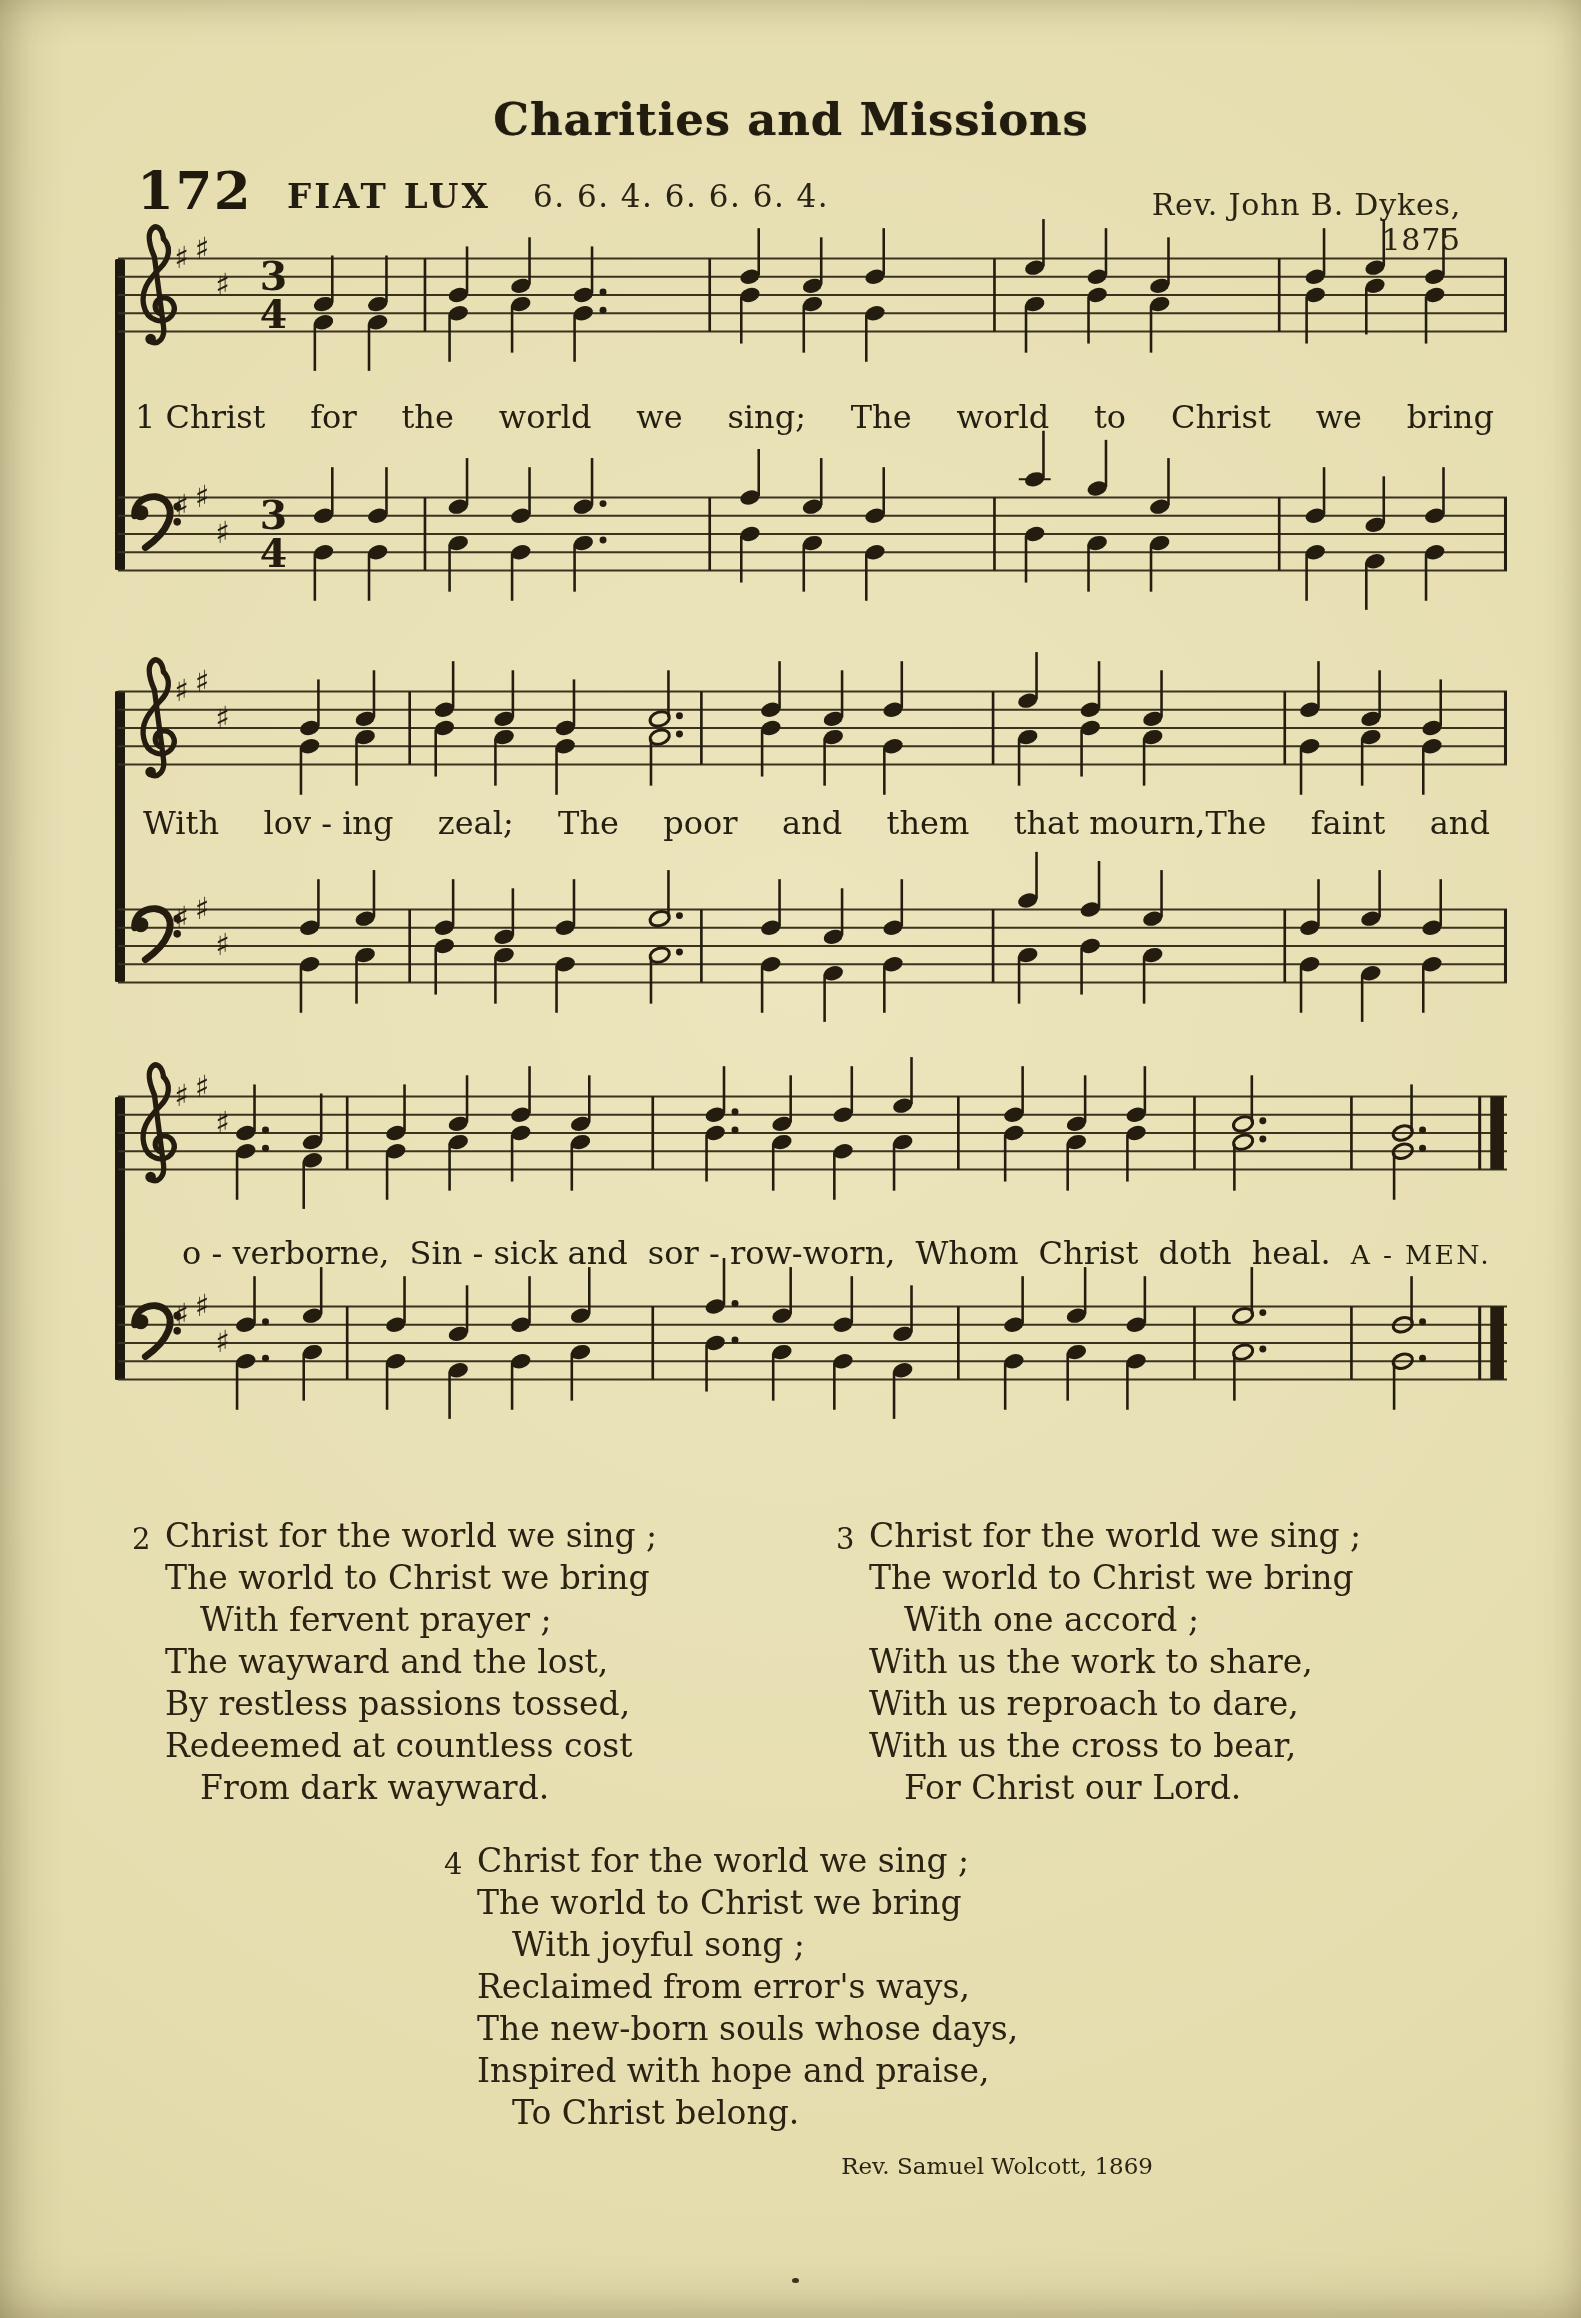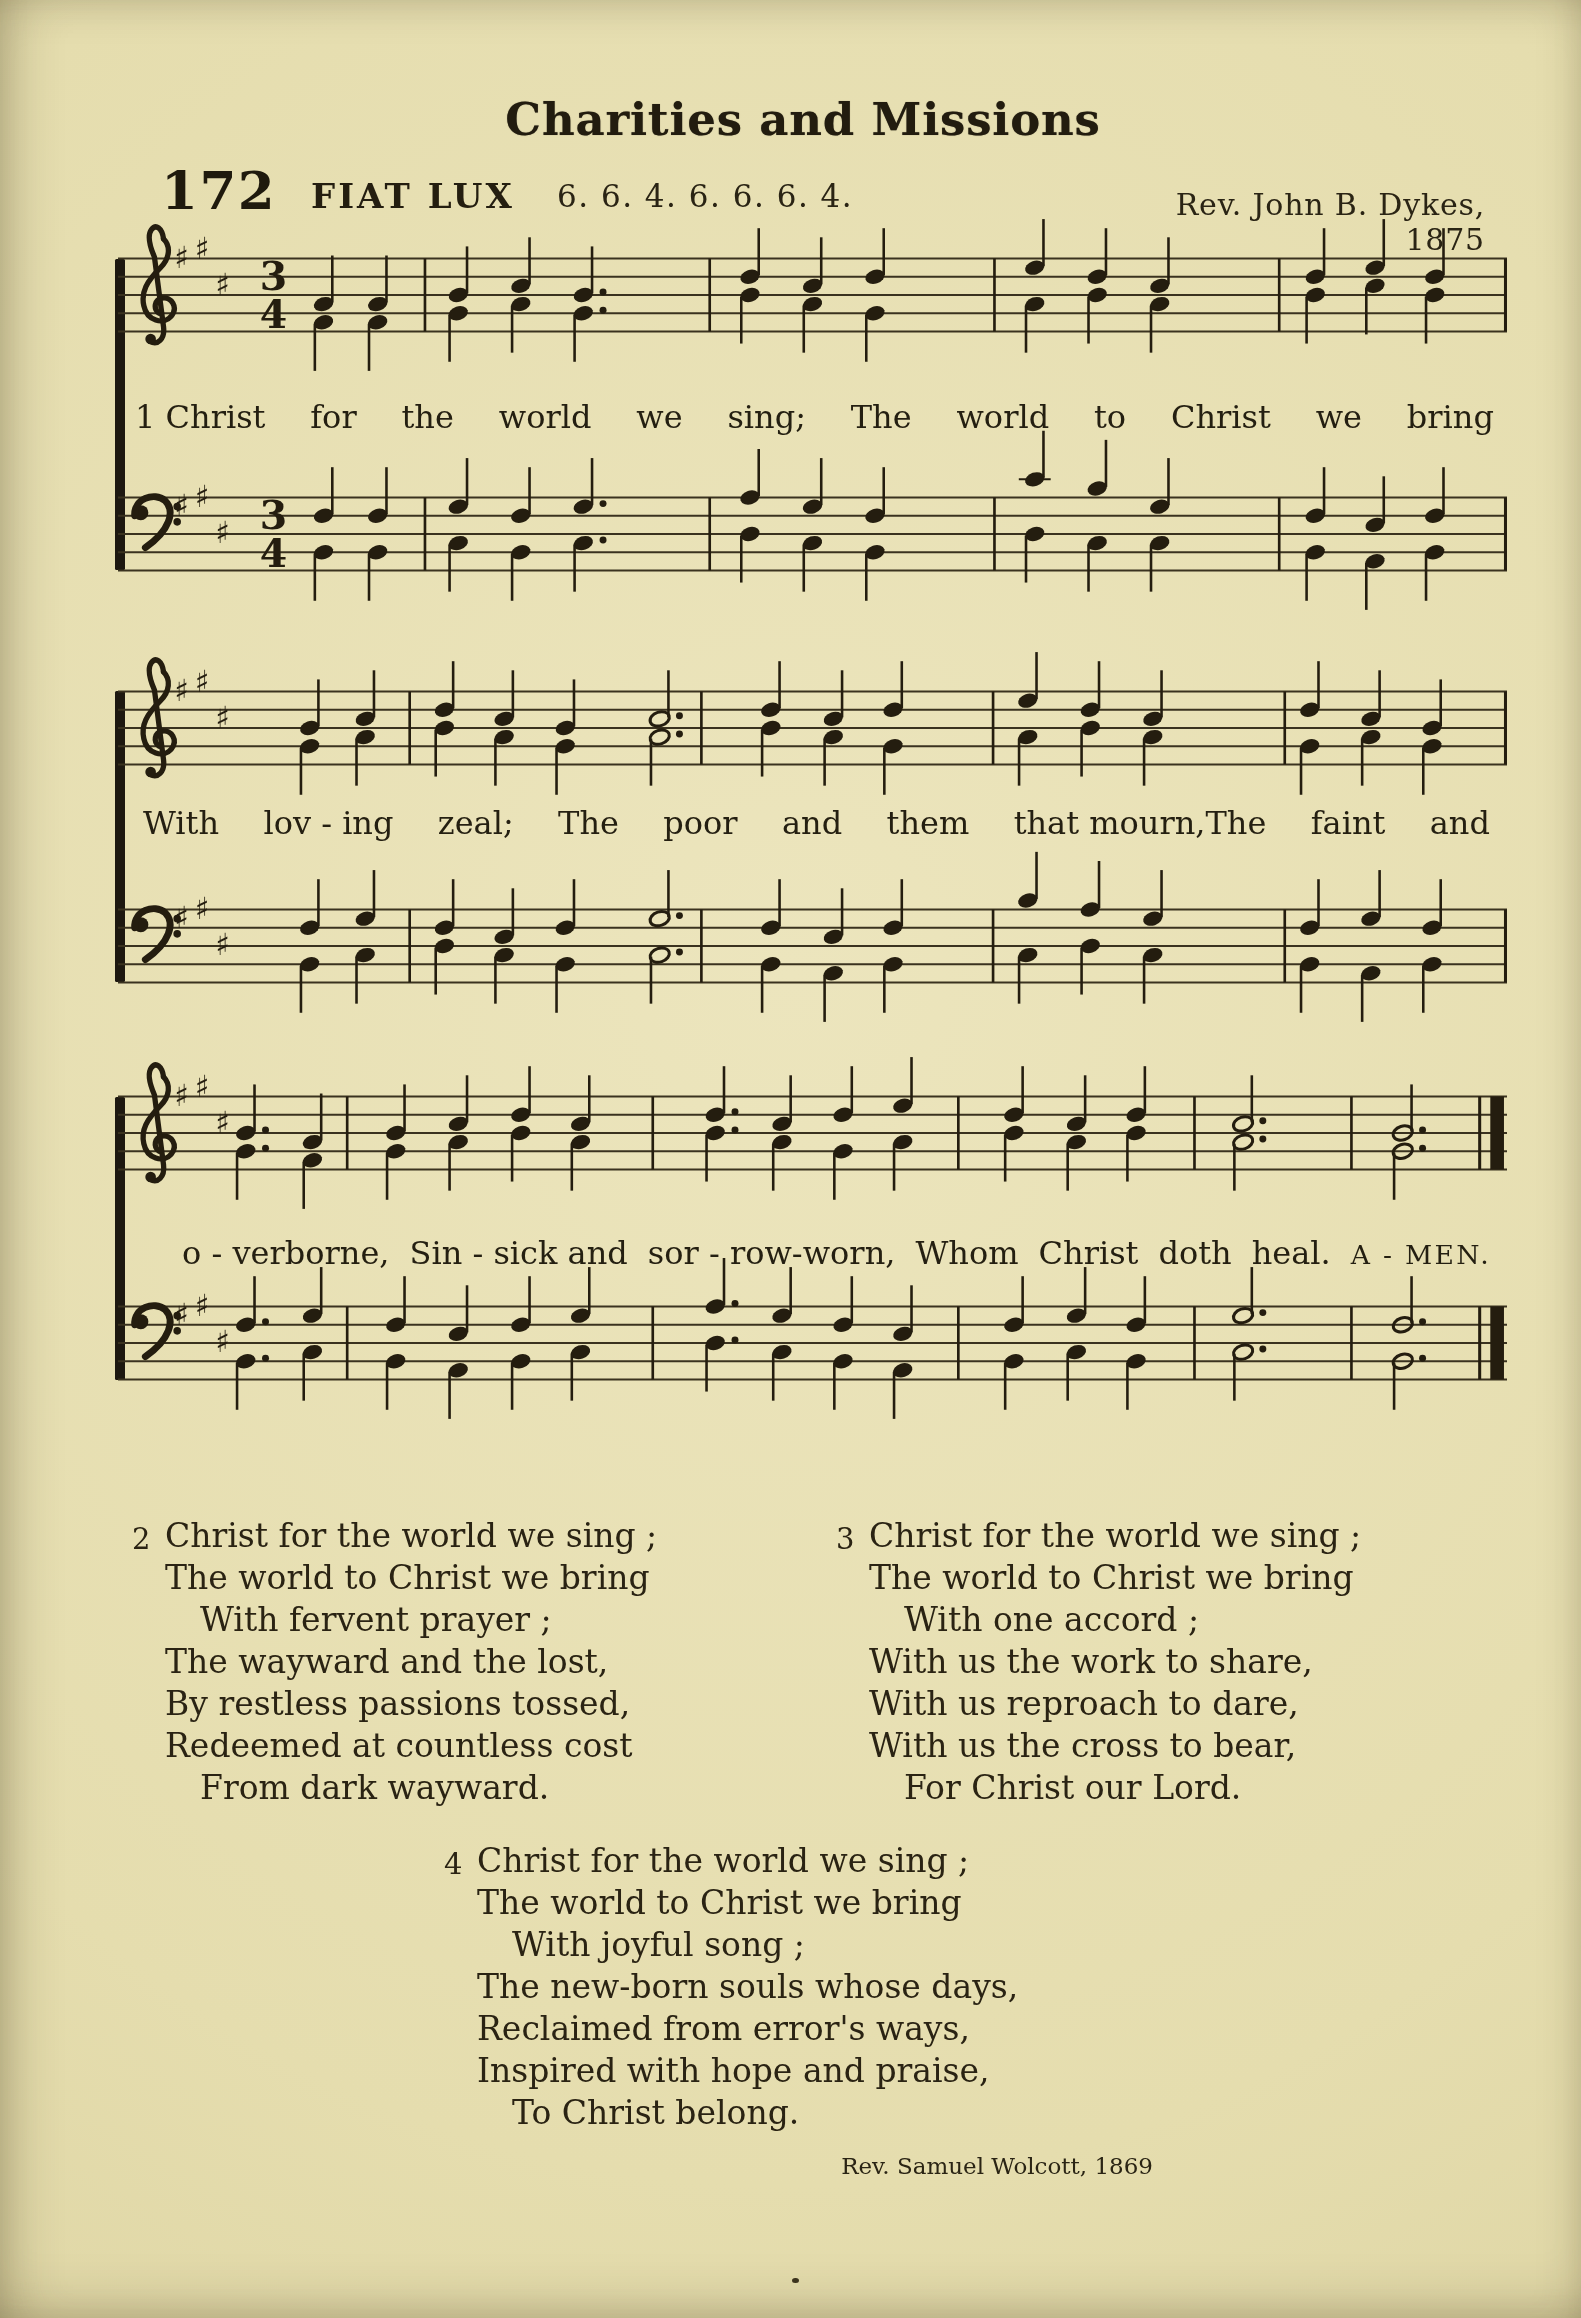--- a/index.html
+++ b/index.html
@@ -6,21 +6,21 @@
   .page{
     position:relative; width:1582px; height:2319px; overflow:hidden;
     background-color:#e5ddad;
     background-image:radial-gradient(130% 95% at 50% 42%, #ece5bd 0%, #e5ddae 55%, #d8ce9a 100%);
     box-shadow: inset 35px 0 53px -26px rgba(62,52,22,.30),
                 inset -26px 0 46px -26px rgba(62,52,22,.22),
                 inset 0 -38px 53px -27px rgba(62,52,22,.22),
                 inset 0 30px 46px -27px rgba(62,52,22,.14);
     font-family:"DejaVu Serif", serif; color:#241f12;
   }
-  .abs{position:absolute;padding-left:24px;}
+  .abs{position:absolute;}
   .section-title{
     left:0; right:0; top:93px; text-align:center;
     font-size:45px; font-weight:700; letter-spacing:0.8px; color:#221c0f;
     text-shadow:0 0 0.8px rgba(30,24,10,.55);
   }
   .hymn-number{left:137px; top:159px; font-size:53px; font-weight:700; letter-spacing:1.5px; color:#1f1a0d;}
   .hymn-tune{left:287px; top:176px; font-size:34px; font-weight:700; letter-spacing:3px; color:#241e10;}
   .hymn-meter{left:521px; top:178px; font-size:31px; letter-spacing:1.5px; color:#2a2414;margin-left:12px;}
   .hymn-composer{left:1085px; top:187px; width:376px; text-align:right; font-size:30px; color:#2a2414; letter-spacing:0.8px;}
   .staff{position:absolute; width:1389px; height:167px; overflow:visible;}
@@ -621,22 +621,22 @@
     <div class="vline">With us reproach to dare,</div>
     <div class="vline">With us the cross to bear,</div>
     <div class="vline ind">For Christ our Lord.</div>
   </div>
 
   <div class="verse" style="left:477px;top:1840px;">
     <span class="vnum">4</span>
     <div class="vline">Christ for the world we sing ;</div>
     <div class="vline">The world to Christ we bring</div>
     <div class="vline ind">With joyful song ;</div>
+    <div class="vline">Reclaimed from error's ways,</div>
     <div class="vline">The new-born souls whose days,</div>
-    <div class="vline">Reclaimed from error's ways,</div>
     <div class="vline">Inspired with hope and praise,</div>
     <div class="vline ind">To Christ belong.</div>
   </div>
 
   <div class="attribution">Rev. Samuel Wolcott, 1869</div>
   <div class="speck"></div>
 </div>
 
 
 </body></html>

